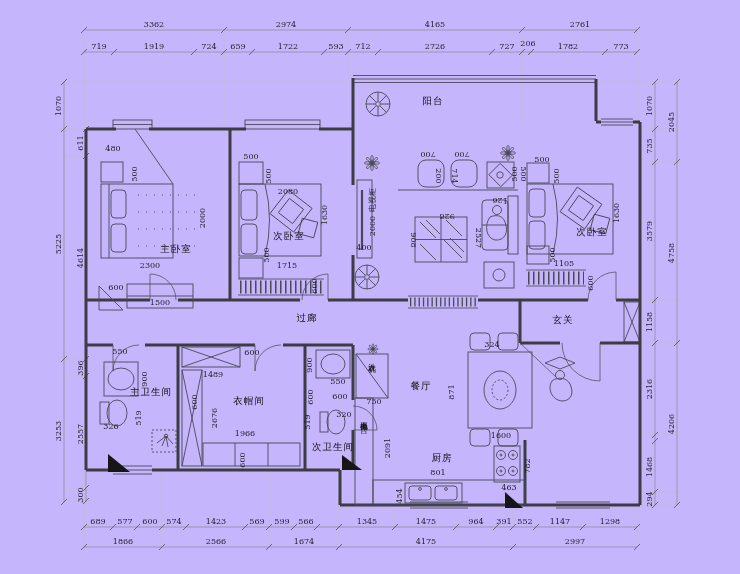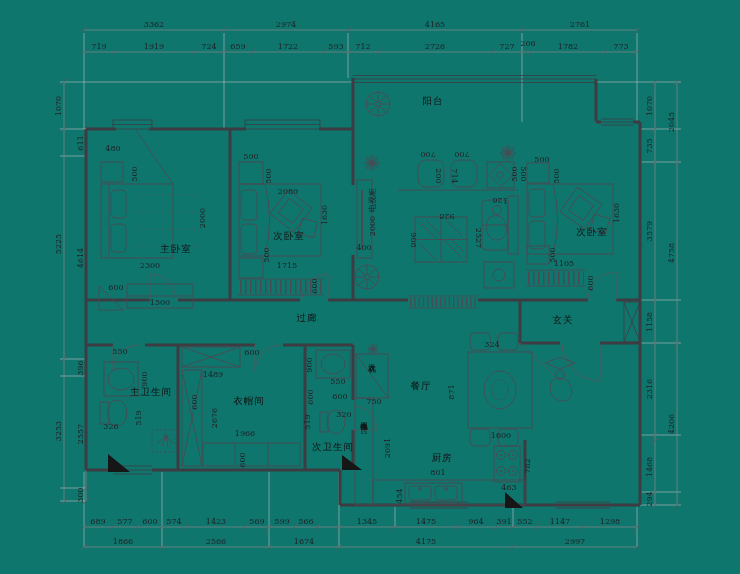--- a/index.html
+++ b/index.html
@@ -1,16 +1,16 @@
 <!DOCTYPE html>
 <html><head>
 <meta charset="utf-8">
 <style>
   html,body{margin:0;padding:0;background:#fff;}
-  .stage{position:relative;width:740px;height:574px;background:#0f766e;overflow:hidden;
+  .stage{position:relative;width:740px;height:574px;background:#c4b5fd;overflow:hidden;
          font-family:"DejaVu Serif", serif;}
   svg{display:block}
   text{fill:#1f1f23;}
   .dm{font-size:8px;font-family:"DejaVu Serif",serif;text-anchor:middle;}
   .rm{font-size:9.5px;font-family:"DejaVu Sans","Liberation Sans",sans-serif;text-anchor:middle;letter-spacing:1px;fill:#111;}
   .vtb{writing-mode:vertical-rl;font-size:7.5px;}
 </style>
 </head>
 <body>
 

